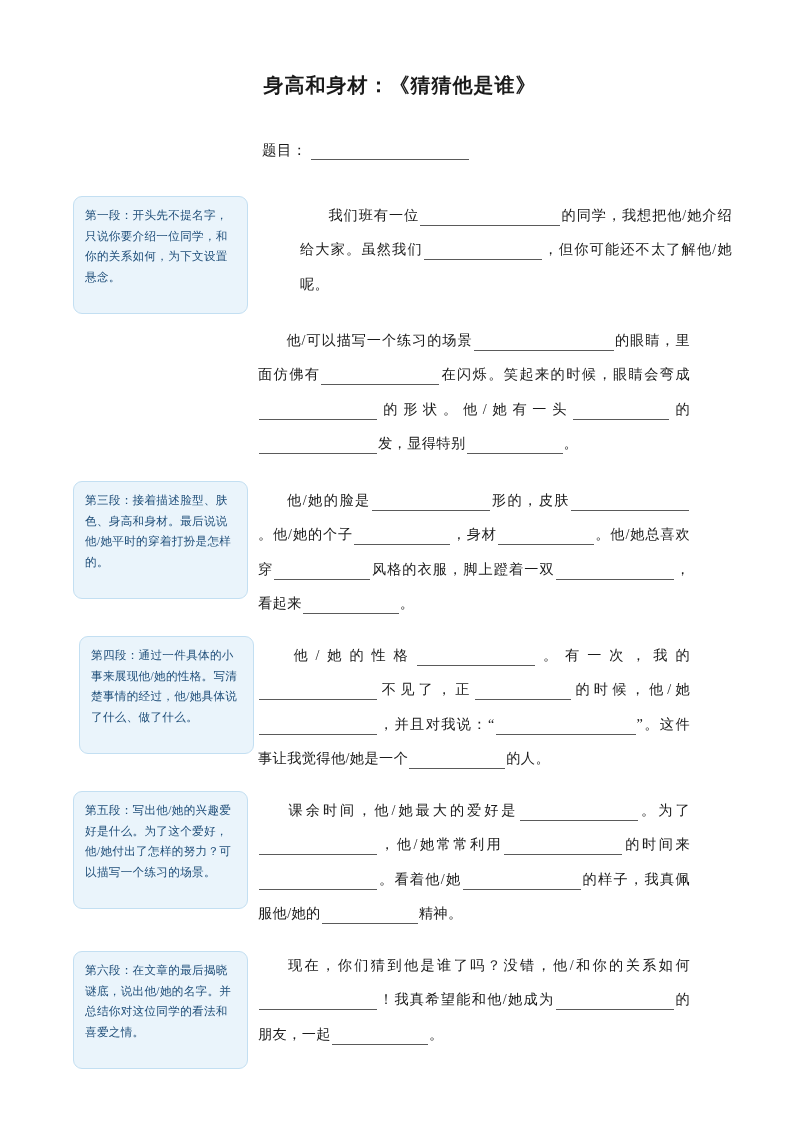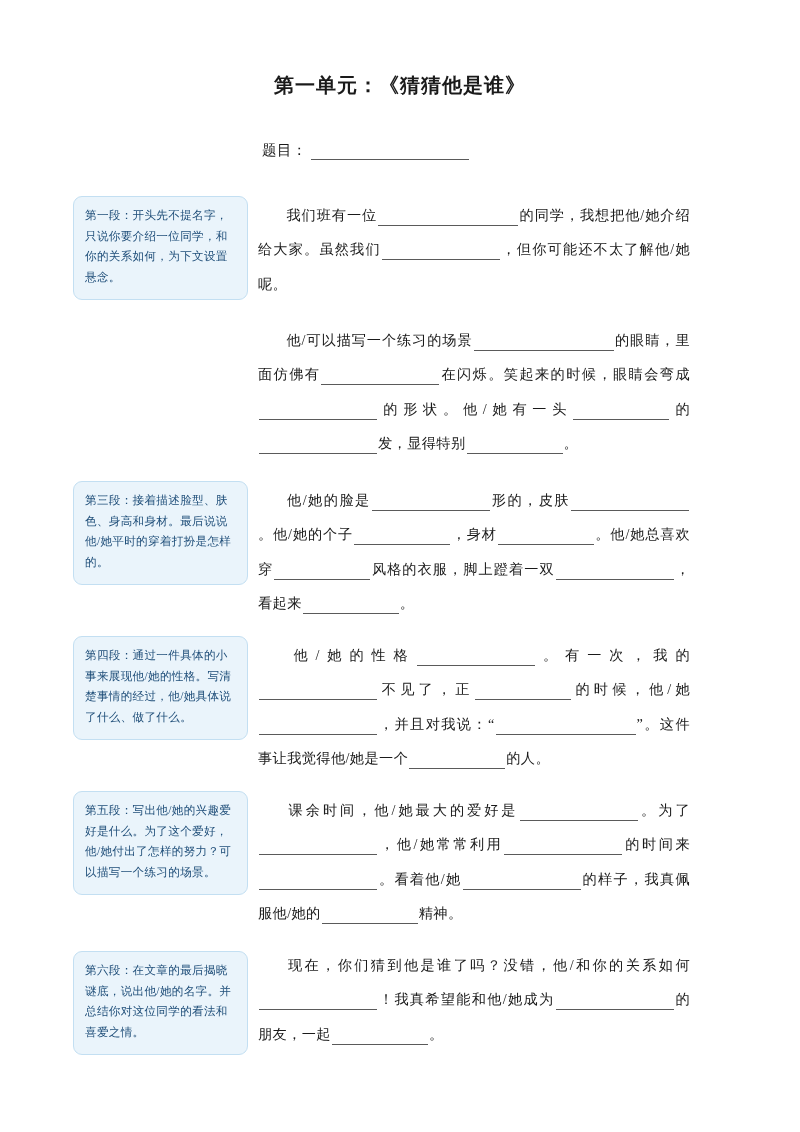--- a/index.html
+++ b/index.html
@@ -53,21 +53,21 @@
 
   
   .note {
     position: absolute;
     left: 73px;
     width: 175px;
     box-sizing: border-box;
     background: #eaf4fb;
     border: 1px solid #c3dff2;
     border-radius: 9px;
-    padding: 9px 11px 10px 11px;
+    padding: 9px 11px 24px 11px;
     color: #1f4e79;
     font-size: 11.6px;
     line-height: 1.78;
     letter-spacing: 0.3px;
     font-family: "Liberation Serif", "DejaVu Serif", serif;
   }
 
   
   .body-block {
     position: absolute;
@@ -106,46 +106,46 @@
     font-family: "Liberation Sans", "DejaVu Sans", sans-serif;
     letter-spacing: 0.5px;
     user-select: none;
   }
 </style>
 </head>
 <body>
 
 <div class="page">
 
-  <div class="doc-title">第一单元：《猜猜他是谁》</div>
+  <div class="doc-title">身高和身材：《猜猜他是谁》</div>
 
   <div class="subject-row">
     <span>题目：</span>
     <span class="subject-blank"></span>
   </div>
 
   <div class="note" style="top:196px;">
     <span>第一段：开头先不提名字，只说你要介绍一位同学，和你的关系如何，为下文设置悬念。</span>
   </div>
-  <div class="body-block" style="top:198px;">
+  <div class="body-block" style="top:198px;margin-left:42px;">
     <span class="indent"></span><span>我们班有一位</span><span class="blank b-xl"></span><span>的同学，我想把他/她介绍给大家。虽然我们</span><span class="blank b-lg"></span><span>，但你可能还不太了解他/她呢。</span>
   </div>
 
   <div class="body-block" style="top:323px;">
     <span class="indent"></span><span>他/可以描写一个练习的场景</span><span class="blank b-xl"></span><span>的眼睛，里面仿佛有</span><span class="blank b-lg"></span><span>在闪烁。笑起来的时候，眼睛会弯成</span><span class="blank b-lg"></span><span>的形状。他/她有一头</span><span class="blank b-md"></span><span>的</span><span class="blank b-lg"></span><span>发，显得特别</span><span class="blank b-md"></span><span>。</span>
   </div>
 
   <div class="note" style="top:481px;">
     <span>第三段：接着描述脸型、肤色、身高和身材。最后说说他/她平时的穿着打扮是怎样的。</span>
   </div>
   <div class="body-block" style="top:483px;">
     <span class="indent"></span><span>他/她的脸是</span><span class="blank b-lg"></span><span>形的，皮肤</span><span class="blank b-lg"></span><span>。他/她的个子</span><span class="blank b-md"></span><span>，身材</span><span class="blank b-md"></span><span>。他/她总喜欢穿</span><span class="blank b-md"></span><span>风格的衣服，脚上蹬着一双</span><span class="blank b-lg"></span><span>，看起来</span><span class="blank b-md"></span><span>。</span>
   </div>
 
-  <div class="note" style="top:636px;">
+  <div class="note" style="top:636px;margin-left:6px;">
     <span>第四段：通过一件具体的小事来展现他/她的性格。写清楚事情的经过，他/她具体说了什么、做了什么。</span>
   </div>
   <div class="body-block" style="top:638px;">
     <span class="indent"></span><span>他/她的性格</span><span class="blank b-lg"></span><span>。有一次，我的</span><span class="blank b-lg"></span><span>不见了，正</span><span class="blank b-md"></span><span>的时候，他/她</span><span class="blank b-lg"></span><span>，并且对我说：“</span><span class="blank b-xl"></span><span>”。这件事让我觉得他/她是一个</span><span class="blank b-md"></span><span>的人。</span>
   </div>
 
   <div class="note" style="top:791px;">
     <span>第五段：写出他/她的兴趣爱好是什么。为了这个爱好，他/她付出了怎样的努力？可以描写一个练习的场景。</span>
   </div>
   <div class="body-block" style="top:793px;">

